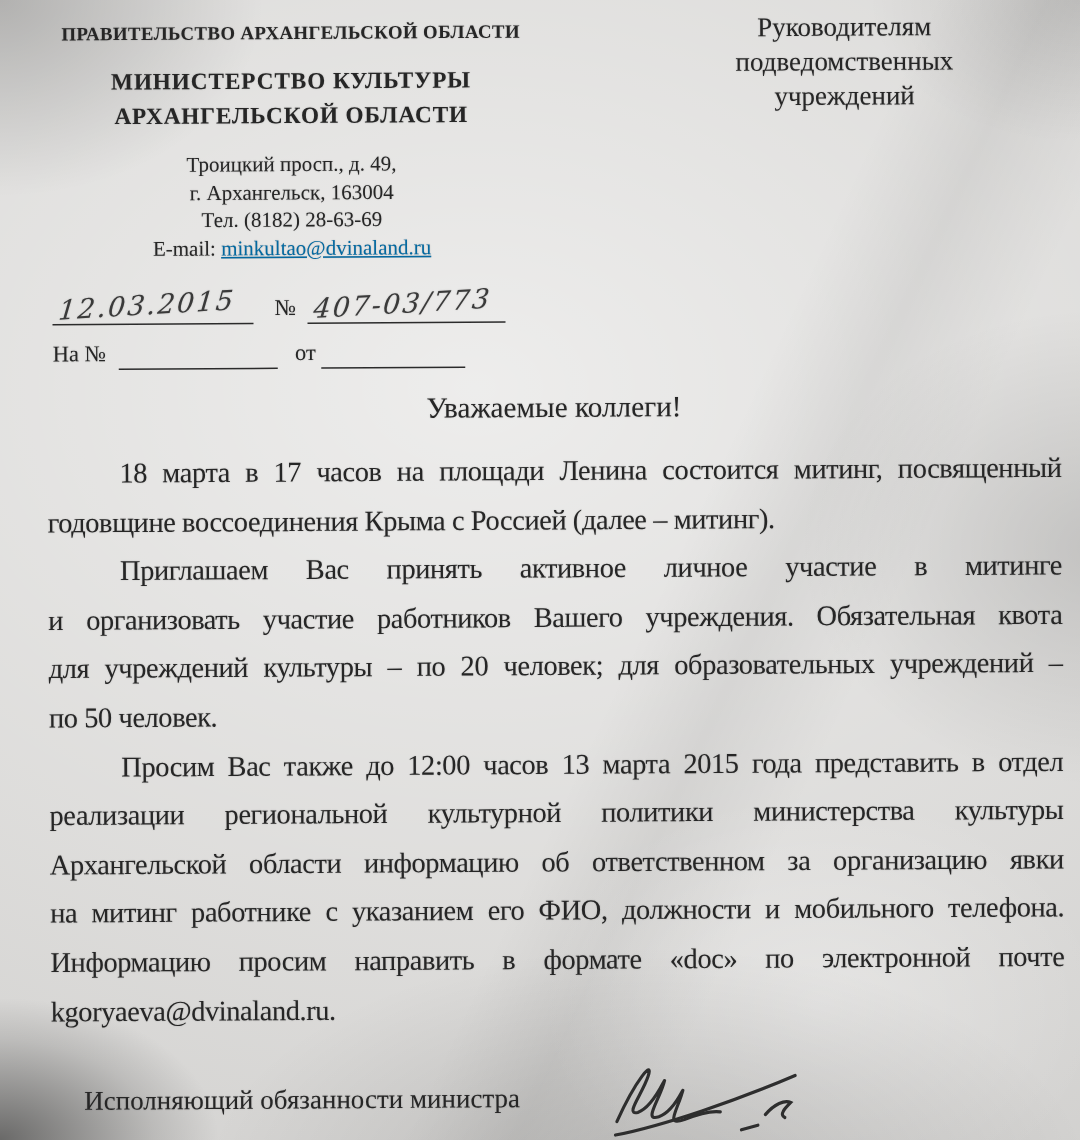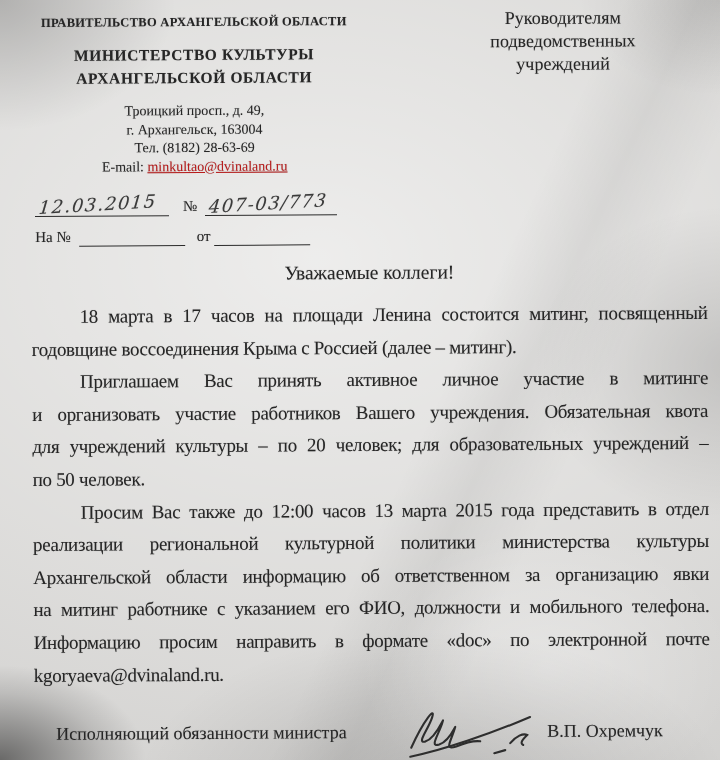--- a/index.html
+++ b/index.html
@@ -22,21 +22,21 @@
       linear-gradient(#d8d7d5,#d8d7d5);
   }
   .doc{position:absolute;inset:0;transform:rotate(-0.35deg);color:#262626;}
   .doc *{text-shadow:0 0 1px rgba(40,40,40,0.28);}
 
   
   .lh{position:absolute;left:28px;top:8px;width:336px;text-align:center;}
   .lh-gov{font-size:12.5px;letter-spacing:0.3px;margin-top:6px;font-weight:600;}
   .lh-min{font-weight:bold;font-size:15.5px;letter-spacing:0.6px;line-height:23px;margin-top:13px;}
   .lh-addr{font-size:14px;line-height:18.5px;margin-top:13px;}
-  .lh-email a, .lh-email .u{text-decoration:underline;color:#b91c1c;}
+  .lh-email a, .lh-email .u{text-decoration:underline;color:#0369a1;}
 
   
   .addr-to{position:absolute;left:452px;top:8px;width:226px;text-align:center;
     font-size:18px;line-height:23px;}
 
   
   .refs{position:absolute;left:36px;top:190px;width:310px;font-size:15px;}
   .ref-row{display:flex;align-items:flex-end;}
   .field{border-bottom:1.6px solid #2b2b2b;position:relative;height:24px;}
   .f-date{width:134px;}
@@ -134,16 +134,15 @@
   </div>
 
   <div class="sig-row">
     <span class="sig-pos">Исполняющий обязанности министра</span>
     <svg class="sig-svg" viewBox="0 0 145 58" width="145" height="58" aria-hidden="true">
       <path d="M7,46 C20,18 32,4 28,16 C24,28 12,42 21,40 C33,36 42,10 38,22 C34,34 25,46 35,43 C47,39 54,17 50,29 C46,41 40,49 52,45 C62,41 69,39 76,40"></path>
       <path d="M6,55 C38,49 88,32 126,16"></path>
       <path d="M106,42 C112,35 119,32 123,34 C119,38 115,42 119,44"></path>
       <path d="M90,52 L101,49"></path>
     </svg>
-    <span class="sig-name">В.П. Охремчук</span>
   </div>
 
 </div>
 
 </body></html>

